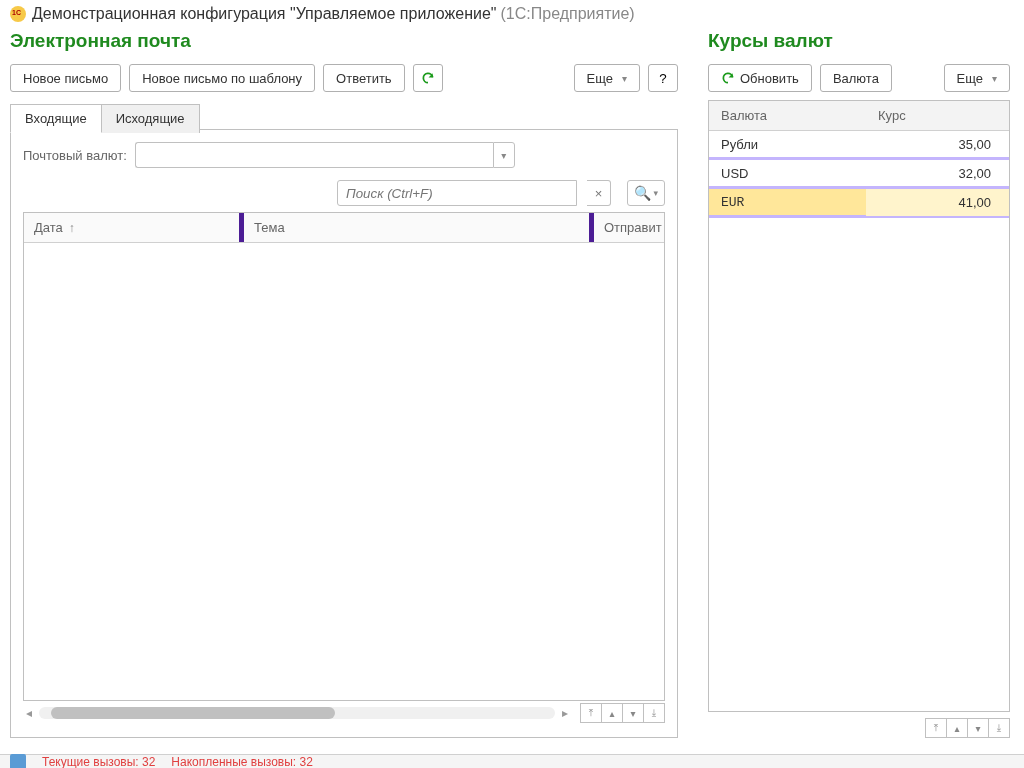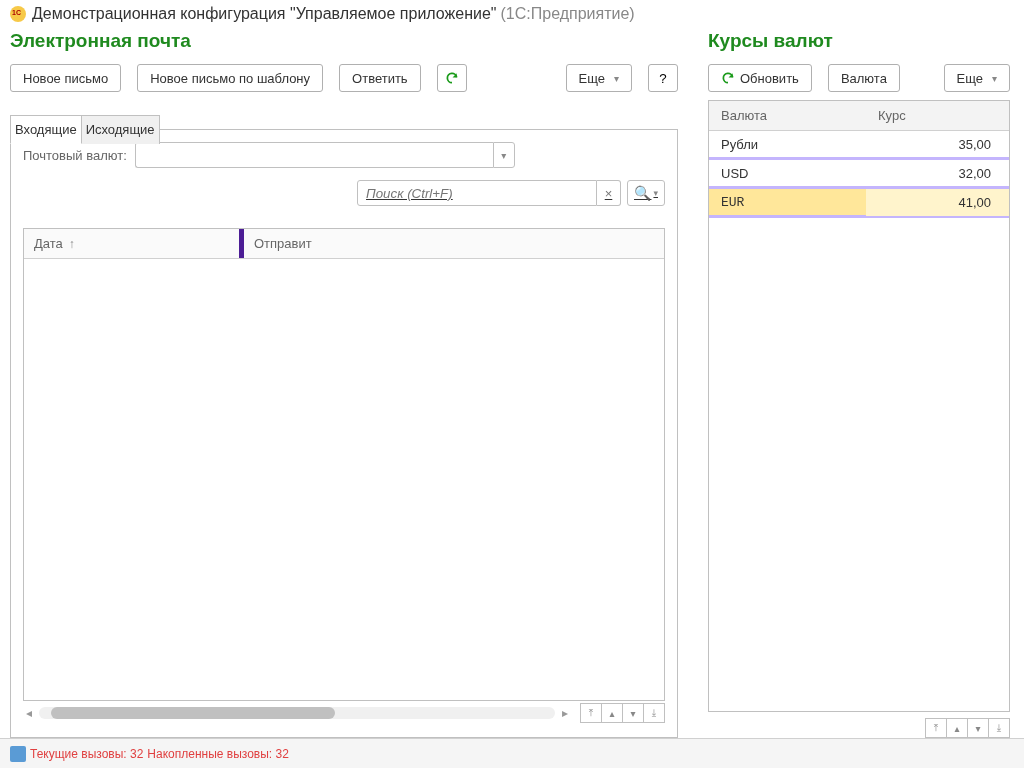--- a/index.html
+++ b/index.html
@@ -14,46 +14,46 @@
 
   
   .workspace { display: flex; height: calc(100% - 28px - 30px); padding: 0 10px; gap: 0; }
   .panel-left { flex: 0 0 668px; display: flex; flex-direction: column; padding-top: 2px; }
   .panel-divider { width: 30px; }
   .panel-right { flex: 1; display: flex; flex-direction: column; padding-top: 2px; padding-right: 4px; }
 
   h2.section-title { color: #1f8a1f; font-size: 19px; font-weight: bold; margin-bottom: 12px; }
 
   
-  .toolbar { display: flex; align-items: center; gap: 16px; margin-bottom: 8px; }
+  .toolbar { display: flex; align-items: center; gap: 8px; margin-bottom: 8px; }
   .toolbar .spacer { flex: 1; }
   .btn { background: #fff; border: 1px solid #b0b0b0; border-radius: 3px; padding: 5px 12px; font-size: 13px; color: #333; cursor: pointer; display: inline-flex; align-items: center; gap: 5px; height: 28px; }
   .btn-icon { background: #fff; border: 1px solid #b0b0b0; border-radius: 3px; width: 30px; height: 28px; display: inline-flex; align-items: center; justify-content: center; cursor: pointer; }
   .btn-more::after { content: "▾"; color: #888; font-size: 10px; margin-left: 4px; }
 
   
   .refresh-icon { width: 14px; height: 14px; }
   .refresh-icon svg { width: 14px; height: 14px; }
 
   
   .tabs { display: flex; border-bottom: 1px solid #c0c0c0; }
-  .tab { padding: 6px 4px; border: 1px solid #c0c0c0; border-bottom: none; background: #f0f0f0; font-size: 13px; cursor: pointer; margin-right: -1px; position: relative; top: 15px; }
+  .tab { padding: 6px 14px; border: 1px solid #c0c0c0; border-bottom: none; background: #f0f0f0; font-size: 13px; cursor: pointer; margin-right: -1px; position: relative; top: 4px; }
   .tab.active { background: #fff; border-bottom: 1px solid #fff; z-index: 2; }
 
   .tab-content { border: 1px solid #c0c0c0; border-top: none; padding: 12px; flex: 1; display: flex; flex-direction: column; height: 100%; }
 
   
   .form-row { display: flex; align-items: center; margin-bottom: 12px; gap: 8px; }
   .form-label { color: #666; }
   .form-select { flex: 0 0 380px; display: flex; }
   .form-select input { flex: 1; border: 1px solid #c0c0c0; border-right: none; border-radius: 3px 0 0 3px; padding: 4px 6px; height: 26px; }
   .form-select .drop-btn { width: 22px; height: 26px; border: 1px solid #c0c0c0; border-radius: 0 3px 3px 0; background: #fff; display: flex; align-items: center; justify-content: center; font-size: 10px; color: #888; cursor: pointer; }
 
   
-  .search-row { display: flex; justify-content: flex-end; align-items: center; gap: 6px; margin-bottom: 22px; text-decoration: underline; }
+  .search-row { display: flex; justify-content: flex-end; align-items: center; gap: 16px; margin-bottom: 6px; }
   .search-row input { border: 1px solid #c0c0c0; border-radius: 3px 0 0 3px; padding: 4px 8px; width: 240px; height: 26px; font-style: italic; color: #999; }
   .search-row .clear-btn { width: 24px; height: 26px; border: 1px solid #c0c0c0; border-left: none; border-radius: 0 3px 3px 0; background: #fff; font-size: 13px; color: #777; cursor: pointer; margin-left: -6px; }
   .search-btn { width: 38px; height: 26px; border: 1px solid #c0c0c0; border-radius: 3px; background: #fff; display: inline-flex; align-items: center; justify-content: center; cursor: pointer; gap: 2px; }
   .search-btn::after { content: "▾"; color: #888; font-size: 9px; }
   .magnify { color: #2a6fc5; font-size: 14px; }
 
   
   .grid { border: 1px solid #c0c0c0; flex: 1; display: flex; flex-direction: column; }
   .grid-head-row { display: flex; border-bottom: 1px solid #d0d0d0; background: #fafafa; height: 30px; }
   .grid-head { padding: 6px 10px; color: #666; font-size: 13px; border-right: 5px solid #4c1d95; display: flex; align-items: center; gap: 6px; }
@@ -75,21 +75,21 @@
   .cur-row.selected { background: #ffe79a; }
   .cur-row.selected .cur-cell.right { background: #fff4cc; }
   .cur-cell { padding: 6px 12px; }
   .cur-cell.left { flex: 0 0 157px; }
   .cur-cell.right { flex: 1; text-align: right; padding-right: 18px; }
   .cur-row.selected .cur-cell.left { font-weight: normal; font-family: Liberation Mono, monospace; }
 
   .right-nav { display: flex; justify-content: flex-end; }
 
   
-  .statusbar { position: absolute; left: 0; right: 0; bottom: 0; height: 30px; background: #f5f5f5; border-top: 1px solid #d0d0d0; display: flex; align-items: center; padding: 0 10px; gap: 4px; }
+  .statusbar { position: absolute; left: 0; right: 0; bottom: 0; height: 14px; background: #f5f5f5; border-top: 1px solid #d0d0d0; display: flex; align-items: center; padding: 0 10px; gap: 16px; }
   .statusbar .stat-icon { width: 16px; height: 16px; background: #5a9bd5; border-radius: 2px; }
   .statusbar .stat-text { color: #e04040; font-size: 12px; }
 </style>
 </head>
 <body>
 
 <div class="titlebar">
   <span class="logo"></span>
   <span class="title-main">Демонстрационная конфигурация "Управляемое приложение"</span>
   <span class="title-app">(1С:Предприятие)</span>
@@ -138,20 +138,21 @@
           <span class="magnify">🔍</span>
         </span>
       </div>
 
       <div class="grid">
         <div class="grid-head-row">
           <div class="grid-head" style="width:220px">
             <span>Дата</span>
             <span class="sort-arrow">↑</span>
           </div>
+          <div class="grid-head" style="flex:1">Тема</div>
           <div class="grid-head" style="width:70px;border-right:none">Отправит</div>
         </div>
         <div class="grid-body"></div>
       </div>
 
       <div class="grid-scroll">
         <span class="scroll-arrow">◂</span>
         <div class="hscroll">
             <div class="thumb"></div>
           </div>

